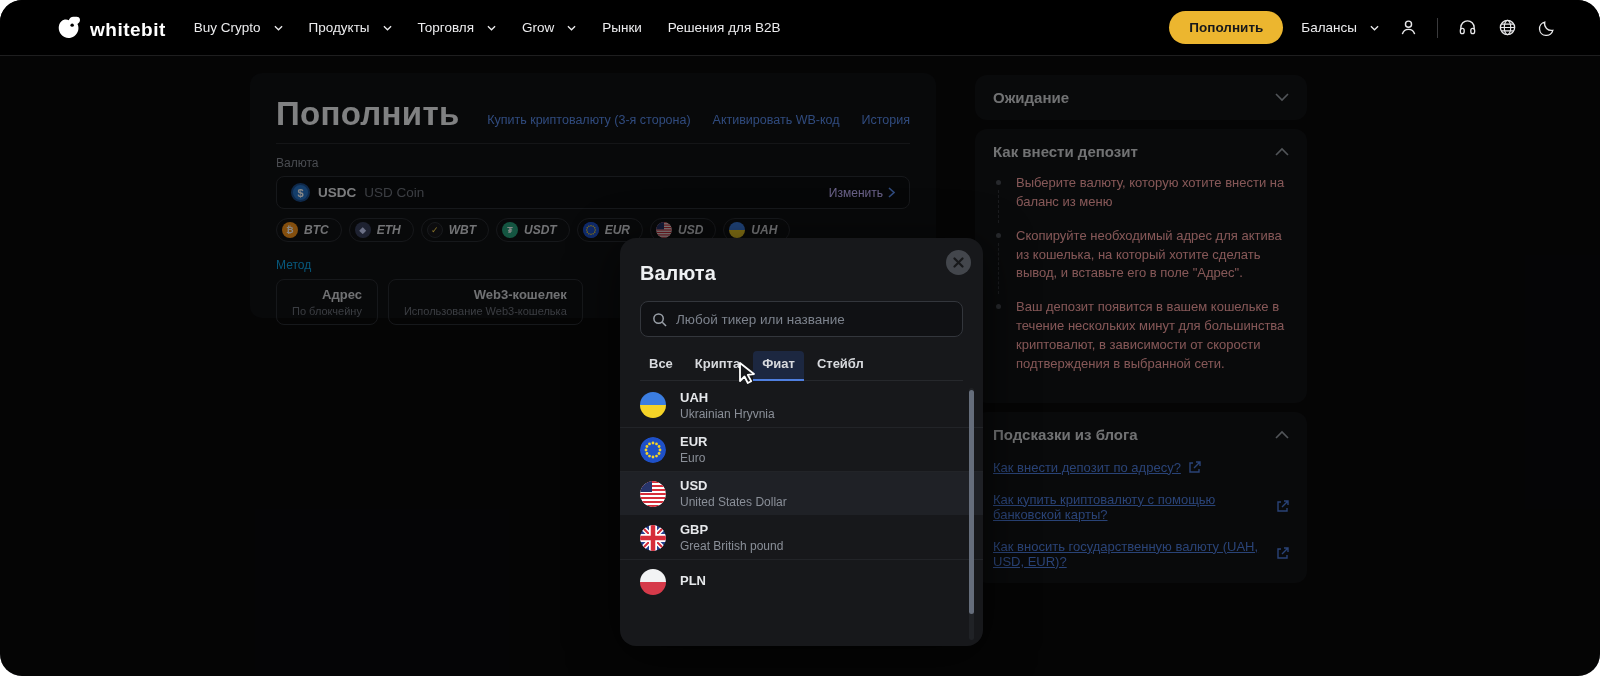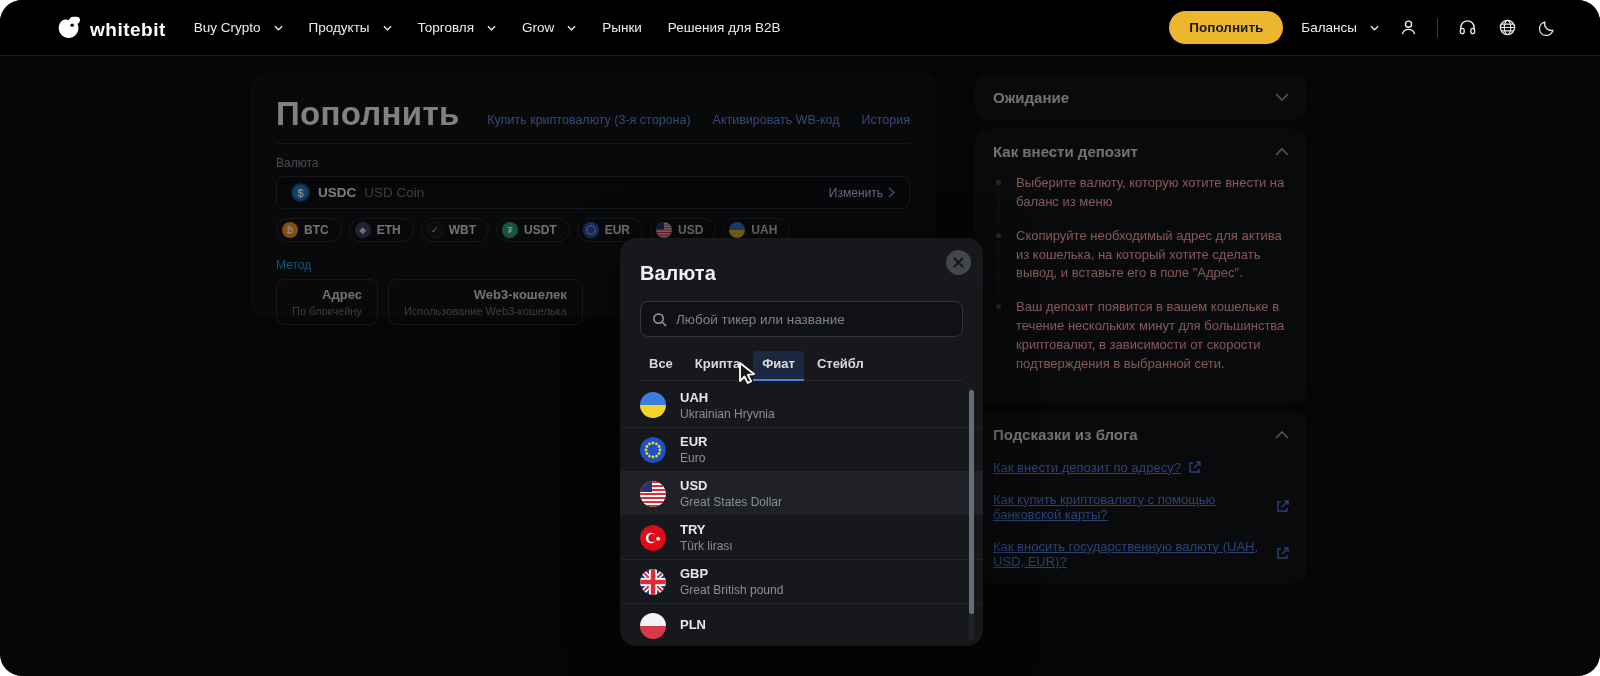--- a/index.html
+++ b/index.html
@@ -59,21 +59,21 @@
     border:2px solid #1b4f8f;
   }
   .cf-ticker { color:#e8eaed; font-size:13.5px; font-weight:bold; }
   .cf-name { color:#70757e; font-size:13.5px; }
   .cf-change { margin-left:auto; color:#c4b5fd; font-size:12px; display:flex; align-items:center; gap:5px; cursor:pointer; }
   .chips { display:flex; gap:7px; margin-top:9px; }
   .chip {
     display:flex; align-items:center; gap:6px; border:1px solid #2b2e33;
     border-radius:13px; padding:3px 12px 3px 5px; cursor:pointer;
   }
-  .chip-label { color:#d7d9dd; font-size:12px; font-weight:bold; }
+  .chip-label { color:#d7d9dd; font-size:12px; font-weight:bold;font-style:italic; }
   .ball { width:16px; height:16px; border-radius:50%; display:flex; align-items:center; justify-content:center; font-size:9px; overflow:hidden; flex:none; }
   .ball-btc { background:#f7931a; color:#fff; font-weight:bold; }
   .ball-eth { background:#3b4highlighted4; background:#39415e; color:#cdd6ff; }
   .ball-wbt { background:#17181b; border:1px solid #2e3136; color:#ffd84d; font-weight:bold; }
   .ball-usdt { background:#26a17b; color:#fff; font-weight:bold; }
   .ball-eur-sm { background:#1e50c8; }
   .ball-uah { background:linear-gradient(180deg,#3b7de0 50%,#f5d327 50%); }
   .method-label { color:#0ea5e9; font-size:12px; margin-top:16px; }
   .methods { display:flex; gap:10px; margin-top:7px; }
   .method-btn { border:1px solid #2b2e33; border-radius:8px; padding:7px 15px; cursor:pointer; background:transparent; text-align:right; }
@@ -457,35 +457,21 @@
                   <rect y="16" width="26" height="2"></rect>
                   <rect y="20" width="26" height="2"></rect>
                   <rect y="24" width="26" height="2"></rect>
                 </g>
                 <rect width="12" height="11" fill="#27346a"></rect>
               </g>
             </svg>
         </span>
         <span class="cur-texts">
           <span class="cur-ticker">USD</span>
-          <span class="cur-name">Great States Dollar</span>
-        </span>
-      </div>
-      <div class="cur-row">
-        <span class="flag">
-          <svg width="26" height="26" viewBox="0 0 26 26">
-              <circle cx="13" cy="13" r="13" fill="#e30a17"></circle>
-              <circle cx="11" cy="13" r="5.2" fill="#fff"></circle>
-              <circle cx="12.4" cy="13" r="4.1" fill="#e30a17"></circle>
-              <path d="M18.2 10.6l1 1.9 2.1.3-1.5 1.5.3 2.1-1.9-1-1.9 1 .3-2.1-1.5-1.5 2.1-.3z" fill="#fff" transform="scale(0.82) translate(4,3)"></path>
-            </svg>
-        </span>
-        <span class="cur-texts">
-          <span class="cur-ticker">TRY</span>
-          <span class="cur-name">Türk lirası</span>
+          <span class="cur-name">United States Dollar</span>
         </span>
       </div>
       <div class="cur-row">
         <span class="flag">
           <svg width="26" height="26" viewBox="0 0 26 26">
               <defs>
                 <clipPath id="cgbp">
                   <circle cx="13" cy="13" r="13"></circle>
                 </clipPath>
               </defs>

